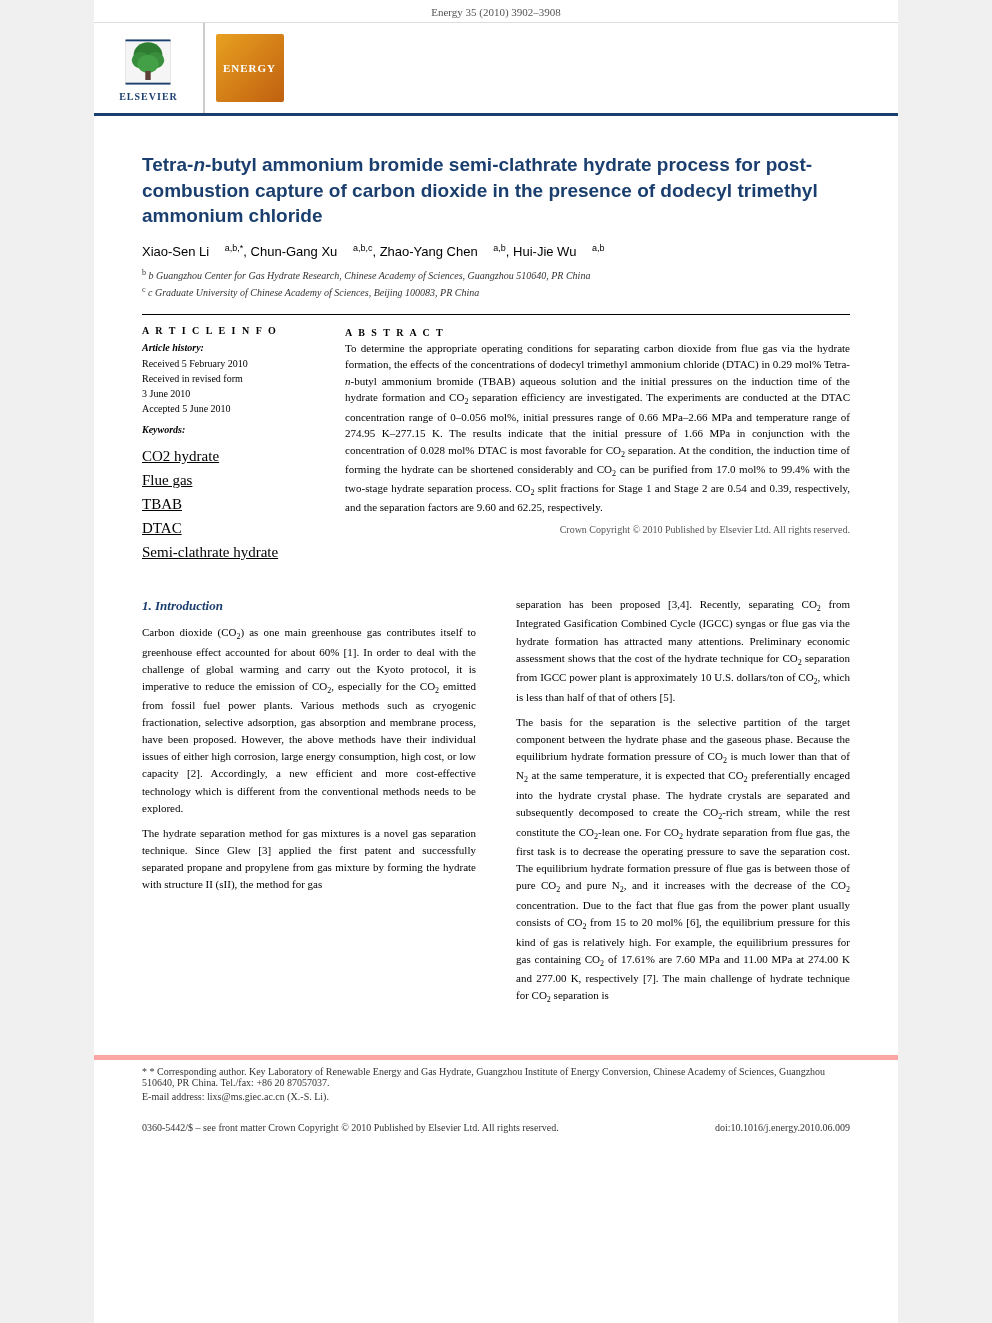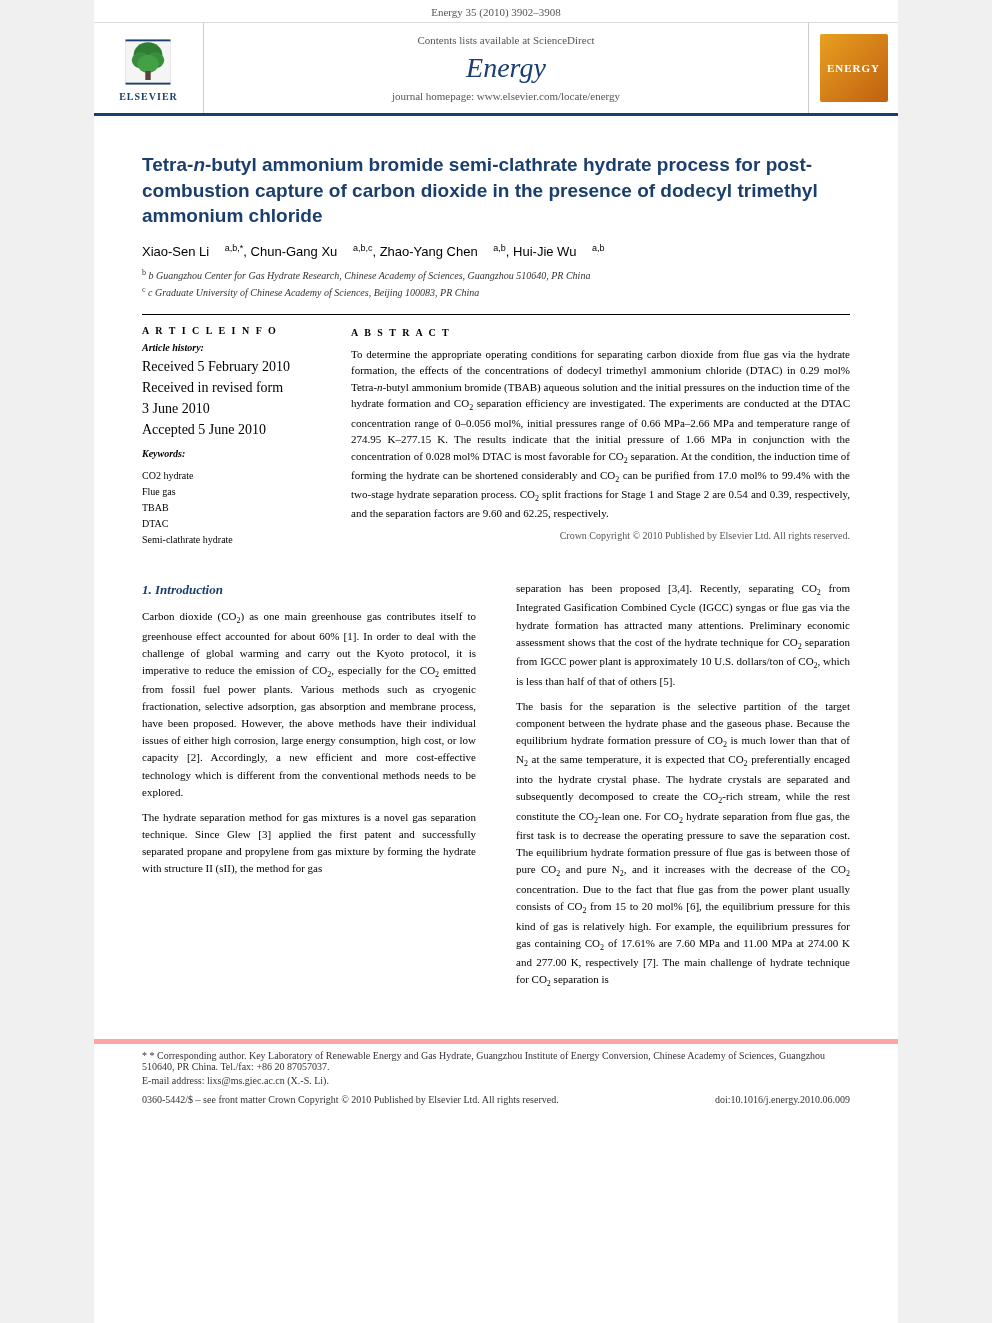--- a/index.html
+++ b/index.html
@@ -153,21 +153,21 @@
     }
     
     .divider {
       border: none;
       border-top: 1px solid #000;
       margin: 10px 0;
     }
     
     .two-col {
       display: flex;
-      gap: 14px;
+      gap: 8px;
       margin-top: 10px;
     }
     .col-left {
       width: 195px;
       flex-shrink: 0;
       font-size: 11px;
     }
     .col-right {
       flex: 1;
       font-size: 11.5px;
@@ -186,43 +186,44 @@
       margin-bottom: 6px;
     }
     .article-history-title {
       font-size: 10px;
       font-style: italic;
       font-weight: bold;
       color: #000;
       margin-bottom: 3px;
     }
     .article-history-text {
-      font-size: 14px;
+      font-size: 10px;
       color: #000;
       line-height: 1.5;
     }
     .keywords-title {
       font-size: 10px;
       font-style: italic;
       font-weight: bold;
       color: #000;
       margin-top: 8px;
       margin-bottom: 9px;
     }
     .keywords-text {
-      font-size: 10px;
+      font-size: 15px;
       line-height: 1.6;
+      text-decoration: underline;
     }
     
     .abstract-title {
       font-size: 10px;
       font-weight: bold;
       letter-spacing: 2px;
       text-transform: uppercase;
-      margin-bottom: 6px;
+      margin-bottom: 0;
       font-family: Liberation Serif, serif;
     }
     .abstract-text {
       font-size: 11px;
       line-height: 1.5;
       text-align: justify;
       color: #000;
     }
     .abstract-text sub {
       font-size: 8px;
@@ -276,21 +277,21 @@
       font-size: 10px;
       color: #333;
     }
     .footnote-star {
       font-size: 10px;
       margin-bottom: 3px;
     }
     .footer-issn {
       font-size: 10px;
       color: #333;
-      margin-top: 8px;
+      margin-top: 20px;
       display: flex;
       justify-content: space-between;
     }
   </style>
 </head>
 <body>
 
 <div class="page-wrapper">
 
   <div class="top-bar">
@@ -311,29 +312,20 @@
           <ellipse cx="30" cy="32" rx="12" ry="10" fill="#43a047"></ellipse>
           <rect x="27" y="40" width="6" height="10" fill="#5d4037"></rect>
 
           <rect x="5" y="5" width="50" height="2" fill="#1a3e6e"></rect>
           <rect x="5" y="53" width="50" height="2" fill="#1a3e6e"></rect>
         </svg>
         <div class="elsevier-text">ELSEVIER</div>
       </div>
     </div>
 
-    <div class="journal-header-center">
-      <div class="sciencedirect-line">
-        <span>Contents lists available at ScienceDirect</span>
-      </div>
-      <div class="journal-title-main">Energy</div>
-      <div class="journal-homepage">
-        <span>journal homepage: www.elsevier.com/locate/energy</span>
-      </div>
-    </div>
 
     <div class="journal-header-right">
       <div class="energy-badge">
         <span class="energy-badge-text">ENERGY</span>
       </div>
     </div>
   </div>
 
   <div class="article-content">
 

